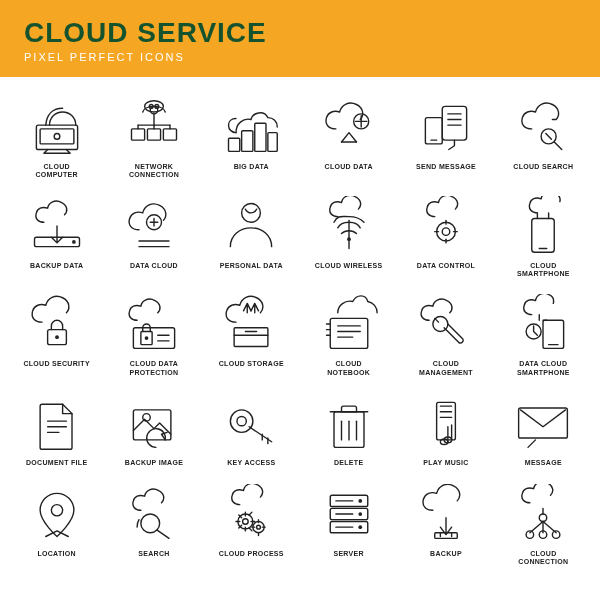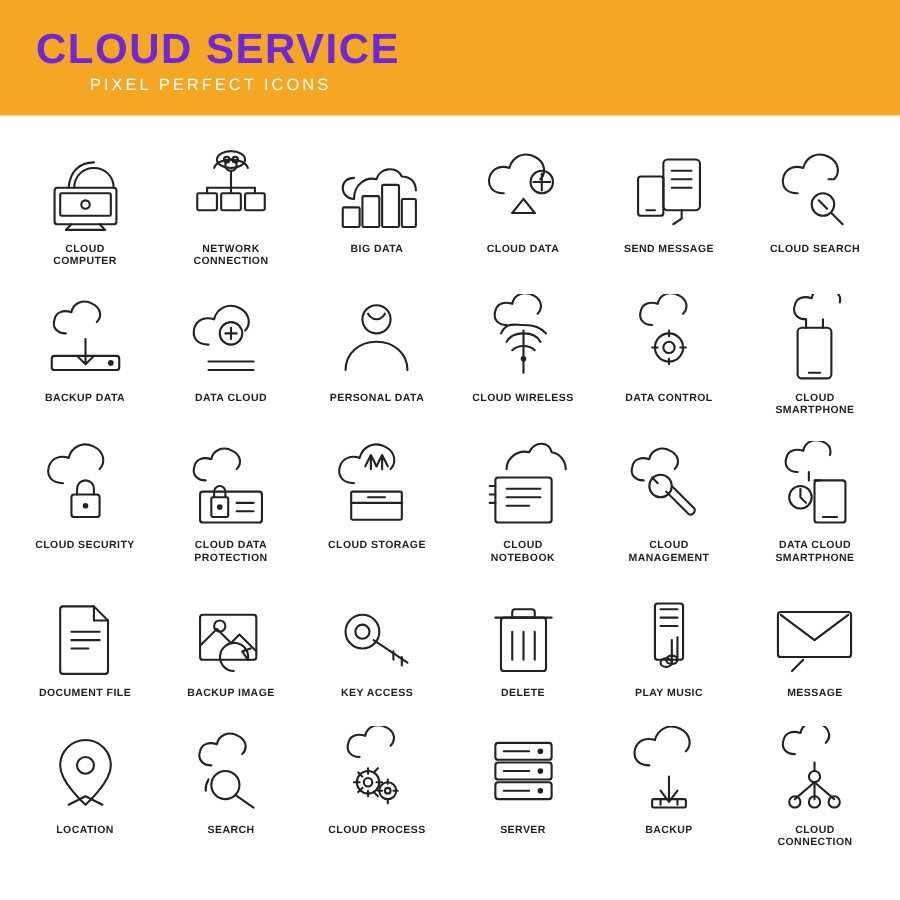--- a/index.html
+++ b/index.html
@@ -11,31 +11,30 @@
       overflow: hidden;
     }
     .header {
       background: #F5A623;
       padding: 18px 24px 14px;
       width: 100%;
     }
     .header-title {
       font-size: 28px;
       font-weight: 900;
-      color: #6d28d9;
+      color: #14532d;
       letter-spacing: 1px;
       line-height: 1.1;
     }
     .header-subtitle {
       font-size: 11px;
       color: #fff;
       letter-spacing: 2px;
       margin-top: 2px;
       font-weight: 400;
-      margin-left: 36px;
     }
     .icons-grid {
       display: grid;
       grid-template-columns: repeat(6, 1fr);
       gap: 0;
       padding: 10px 8px 8px;
     }
     .icon-cell {
       display: flex;
       flex-direction: column;

